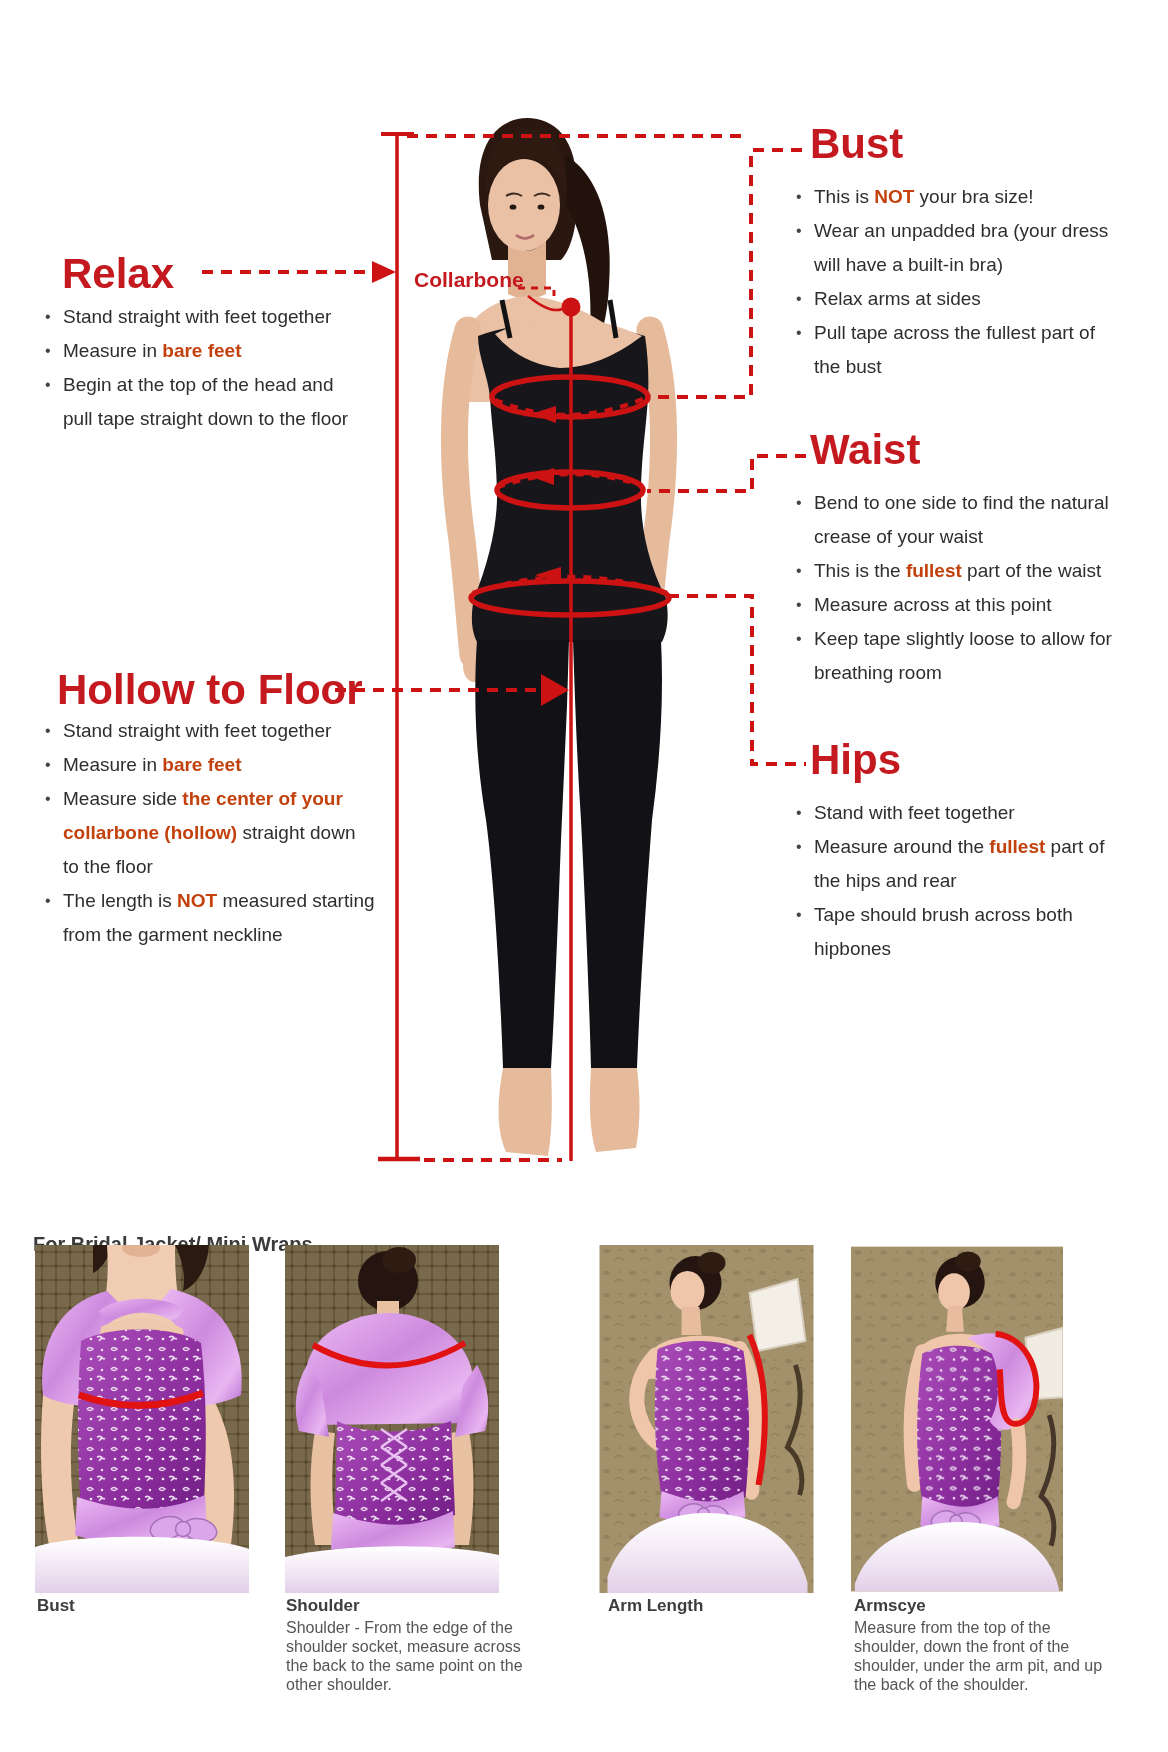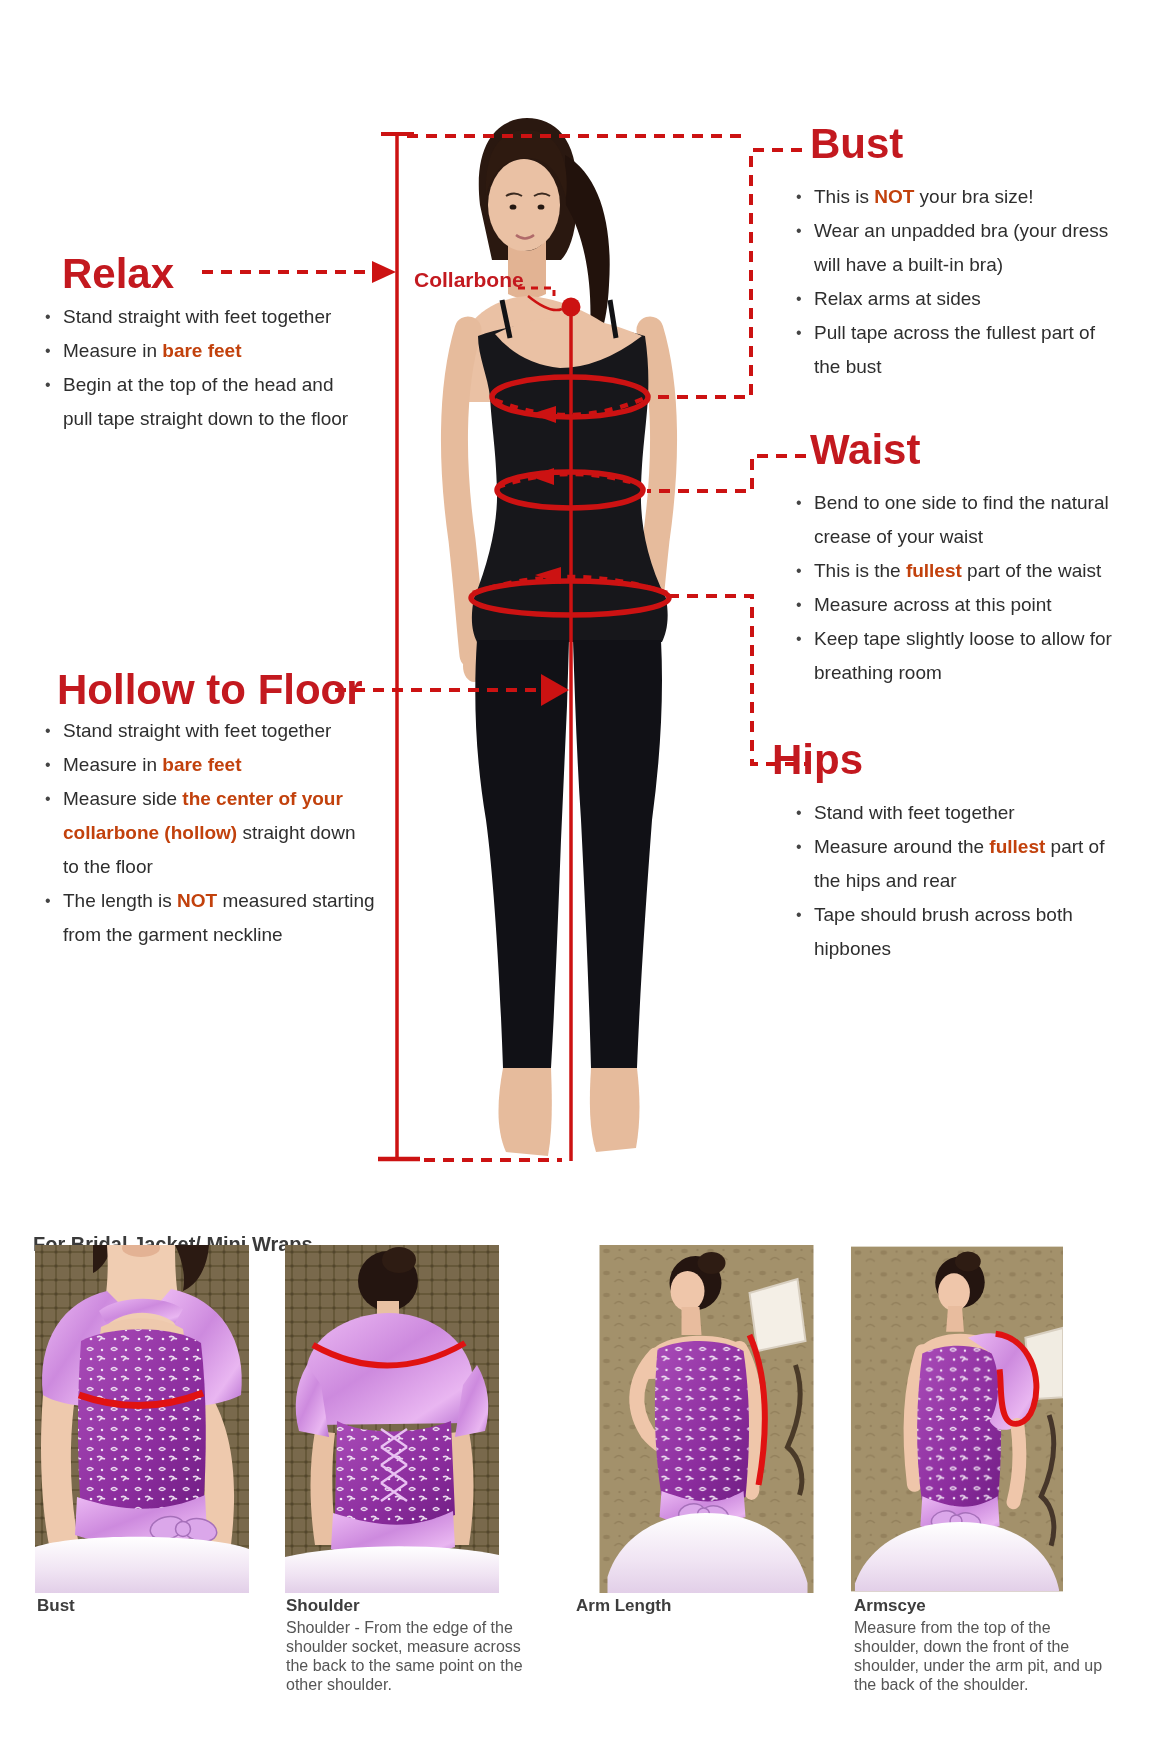--- a/index.html
+++ b/index.html
@@ -214,21 +214,21 @@
     <div class="bullet">
       <span class="dot">•</span>
       <span class="txt"><span>Measure across at this point</span></span>
     </div>
     <div class="bullet">
       <span class="dot">•</span>
       <span class="txt"><span>Keep tape slightly loose to allow for</span><br><span>breathing room</span></span>
     </div>
   </div>
 
-<div class="abs" style="left:772px;top:738px">
+<div class="abs" style="left:810px;top:738px">
   <h2 class="sec">Hips</h2>
 </div>
 <div class="bullets" style="left:796px;top:796px;width:380px">
     <div class="bullet">
       <span class="dot">•</span>
       <span class="txt"><span>Stand with feet together</span></span>
     </div>
     <div class="bullet">
       <span class="dot">•</span>
       <span class="txt"><span>Measure around the </span><span class="hl">fullest</span><span> part of</span><br><span>the hips and rear</span></span>
@@ -346,19 +346,19 @@
 </svg>
 </div>
 
 <div class="caption" style="left:37px;width:252px">
   <div class="cap-title">Bust</div>
 </div>
 <div class="caption" style="left:286px;width:250px">
   <div class="cap-title">Shoulder</div>
   <div class="cap-body">Shoulder - From the edge of the shoulder socket, measure across the back to the same point on the other shoulder.</div>
 </div>
-<div class="caption" style="left:576px;width:248px">
+<div class="caption" style="left:608px;width:248px">
   <div class="cap-title">Arm Length</div>
 </div>
 <div class="caption" style="left:854px;width:252px">
   <div class="cap-title">Armscye</div>
   <div class="cap-body">Measure from the top of the shoulder, down the front of the shoulder, under the arm pit, and up the back of the shoulder.</div>
 </div>
 
 </body></html>

